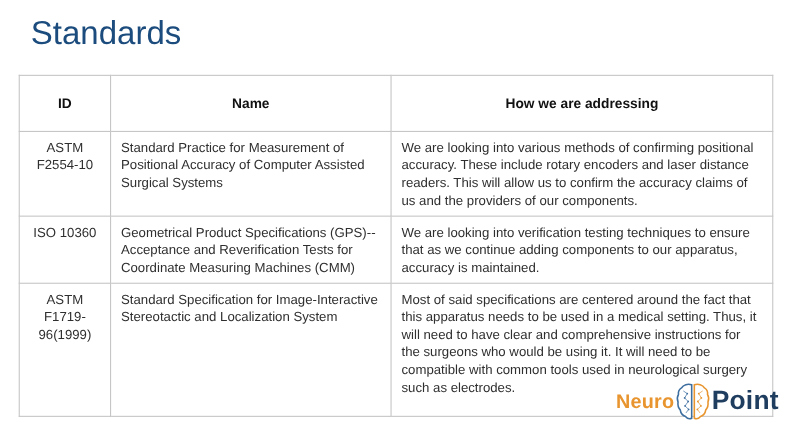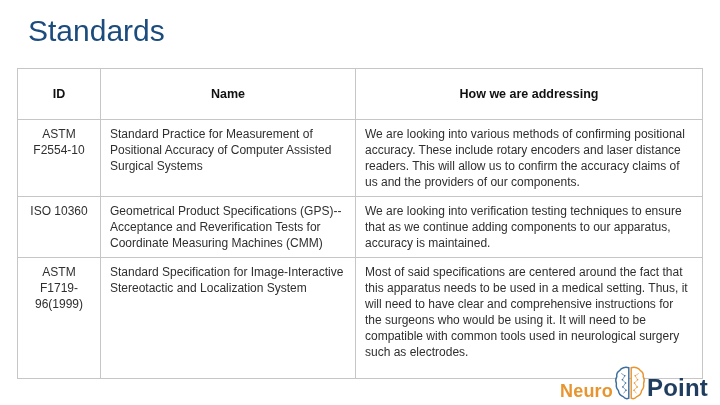--- a/index.html
+++ b/index.html
@@ -54,23 +54,23 @@
   td.cell-name { text-align: left; padding-left: 10px; padding-right: 10px; }
   td.cell-how  { text-align: left;  padding-left: 10px; padding-right: 10px; }
 
   tr.row-1 { height: 71px; }
   tr.row-2 { height: 56px; }
   tr.row-3 { height: 121px; }
 
   .logo {
     position: absolute;
     right: 12px;
-    bottom: 3px;
+    bottom: 20px;
     display: flex;
-    align-items: flex-end;
+    align-items: center;
     height: 40px;
   }
   .logo .logo-neuro {
     font-size: 18px;
     font-weight: 700;
     color: #e8952f;
     letter-spacing: 0.2px;
   }
   .logo .logo-point {
     font-size: 24px;

